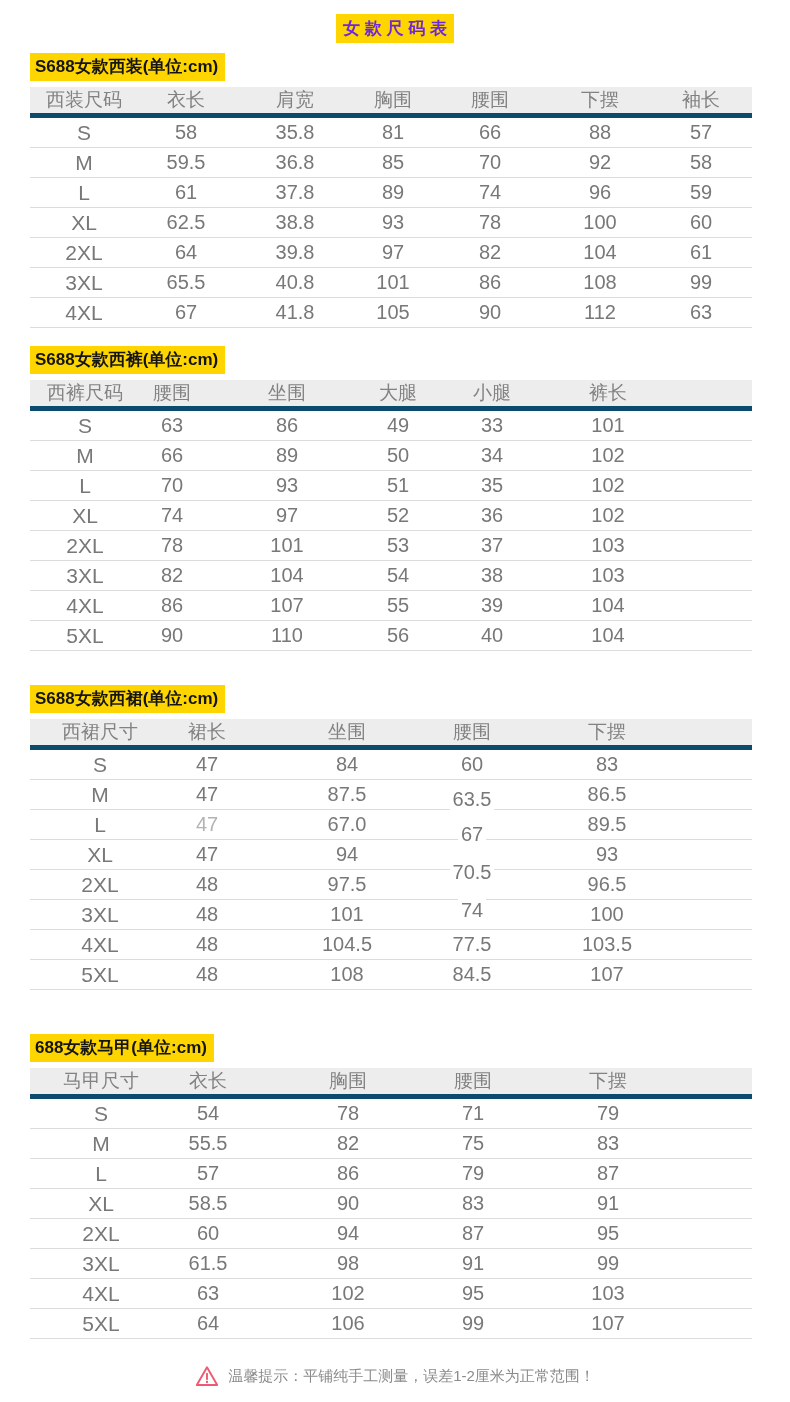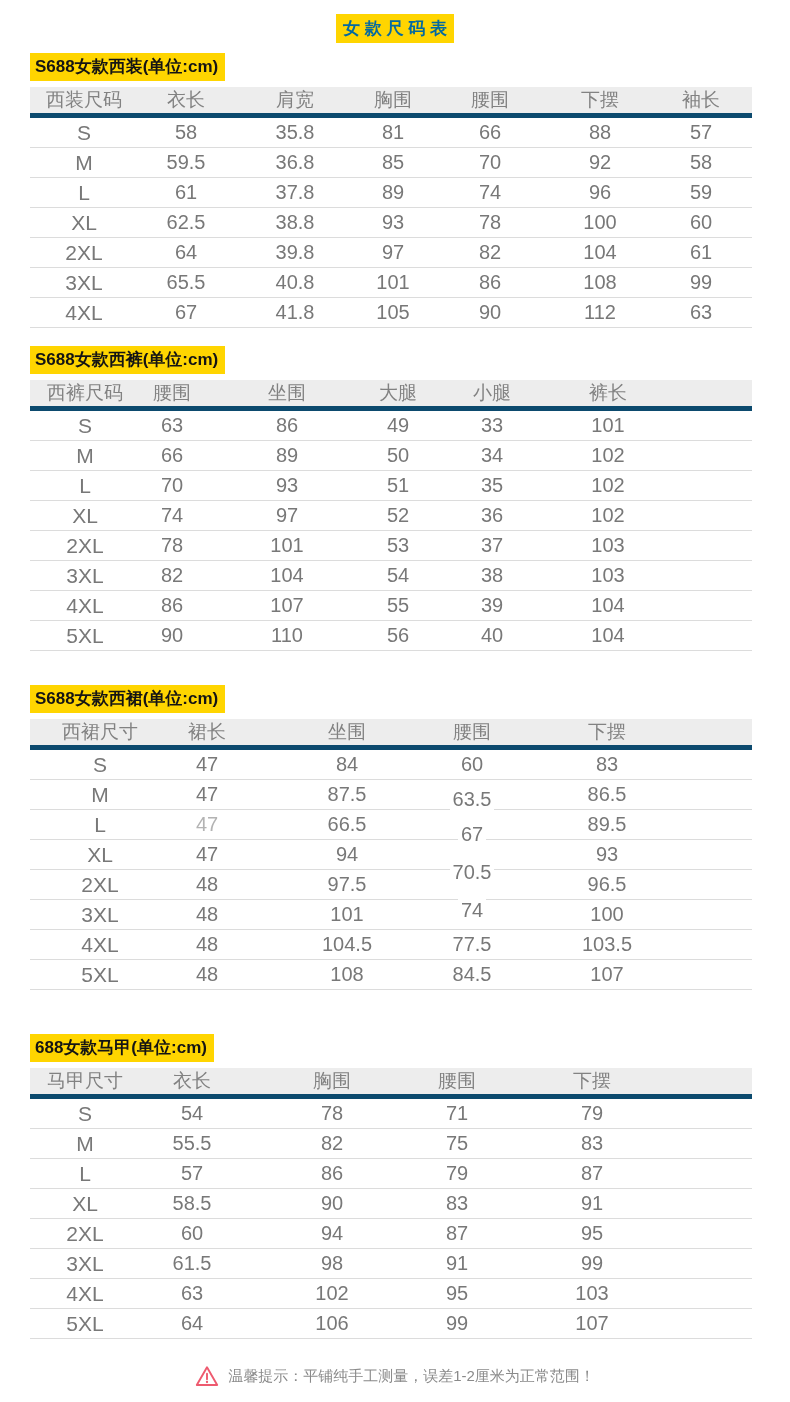--- a/index.html
+++ b/index.html
@@ -15,21 +15,21 @@
   html,body{margin:0;padding:0;background:#fff;}
   body{
     width:790px;
     font-family:"Liberation Sans","DejaVu Sans",sans-serif;
     -webkit-font-smoothing:antialiased;
   }
   .page{width:790px;min-height:1402px;padding:14px 30px 22px 30px;}
 
   .title-row{text-align:center;margin-bottom:10px;}
   .main-title{
-    display:inline-block;background:var(--yellow);color:#0369a1;
+    display:inline-block;background:var(--yellow);color:#6d28d9;
     font-weight:bold;font-size:17px;line-height:1;padding:6px 7px;
   }
 
   .size-section{display:block;}
   .sec1{margin-top:10px;}
   .sec2{margin-top:18px;}
   .sec3{margin-top:34px;}
   .sec4{margin-top:44px;}
 
   .section-label{
@@ -43,21 +43,21 @@
          color:var(--headtxt);font-size:19px;font-weight:normal;}
   .trow{color:var(--bodytxt);font-size:20px;}
   .cell{text-align:center;overflow:visible;white-space:nowrap;}
   .cell span{display:inline-block;line-height:1.1;}
   .sizecell{font-size:21px;}
 
   
   .t1{grid-template-columns:108px 96px 122px 74px 120px 100px 102px;}
   .t2{grid-template-columns:110px 64px 166px 56px 132px 100px 1fr;}
   .t3{grid-template-columns:110px 104px 176px 74px 196px 1fr;padding-left:15px;}
-  .t4{grid-template-columns:110px 104px 176px 74px 196px 1fr;}
+  .t4{grid-template-columns:110px 104px 176px 74px 196px 1fr;padding-left:16px;}
 
   
   .sec3 .trow:nth-child(4) .cell:nth-child(2){color:var(--muted);}
   .sec3 .trow:nth-child(3) .cell:nth-child(4) span,
   .sec3 .trow:nth-child(4) .cell:nth-child(4) span,
   .sec3 .trow:nth-child(5) .cell:nth-child(4) span,
   .sec3 .trow:nth-child(7) .cell:nth-child(4) span{
     position:relative;z-index:2;background:#fff;padding:0 3px;
   }
   .sec3 .trow:nth-child(3) .cell:nth-child(4) span{transform:translateY(5px);}
@@ -247,21 +247,21 @@
           <div class="row trow t3">
             <div class="cell sizecell"><span>M</span></div>
             <div class="cell"><span>47</span></div>
             <div class="cell"><span>87.5</span></div>
             <div class="cell"><span>63.5</span></div>
             <div class="cell"><span>86.5</span></div>
           </div>
           <div class="row trow t3">
             <div class="cell sizecell"><span>L</span></div>
             <div class="cell"><span>47</span></div>
-            <div class="cell"><span>66.5</span></div>
+            <div class="cell"><span>67.0</span></div>
             <div class="cell"><span>67</span></div>
             <div class="cell"><span>89.5</span></div>
           </div>
           <div class="row trow t3">
             <div class="cell sizecell"><span>XL</span></div>
             <div class="cell"><span>47</span></div>
             <div class="cell"><span>94</span></div>
             <div class="cell"><span>70.5</span></div>
             <div class="cell"><span>93</span></div>
           </div>

